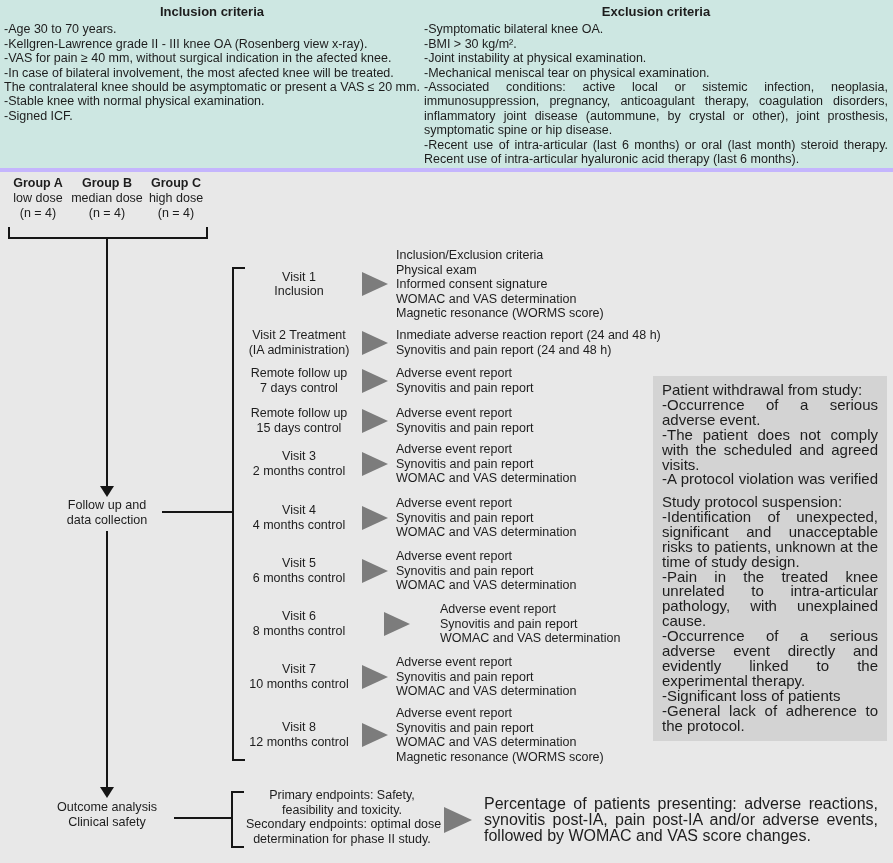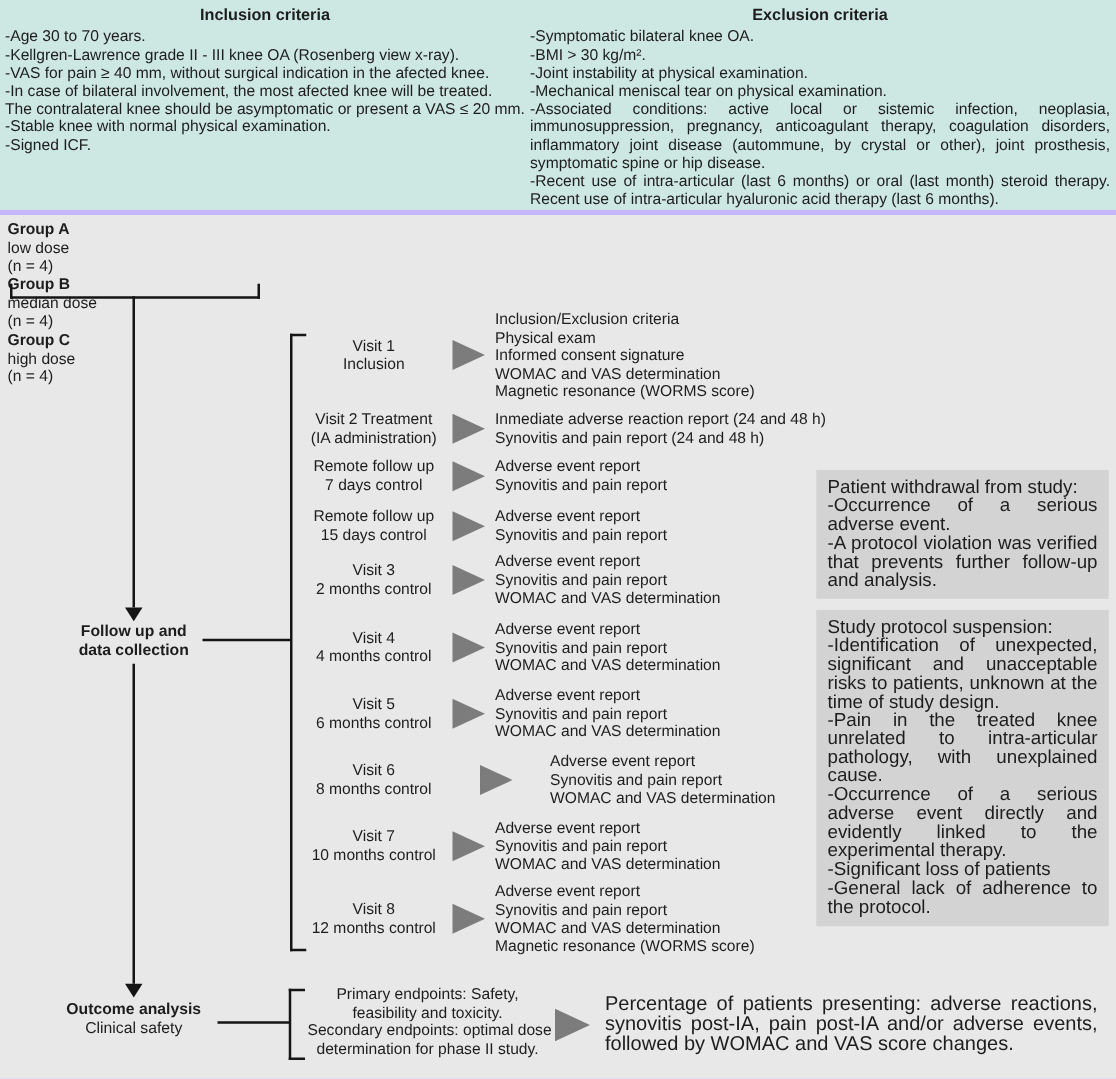--- a/index.html
+++ b/index.html
@@ -16,36 +16,36 @@
   .line{position:absolute; background:var(--line);}
   
   #criteria-band{position:absolute; left:0; top:0; width:893px; height:168px; background:var(--teal-bg);}
   .crit-col{position:absolute; top:5px; font-size:12.5px; line-height:14.4px;}
   .crit-title{font-weight:bold; font-size:13px; text-align:center; margin-bottom:3px; white-space:nowrap;}
   .crit-line{white-space:nowrap;}
   .crit-item{text-align:justify;}
   
   #flow-band{position:absolute; left:0; top:172px; width:893px; height:691px; background:var(--gray-bg);}
   
-  #groups{position:absolute; left:6px; top:176px; width:202px; display:flex; justify-content:space-between; font-size:12.5px; line-height:14.8px;flex-direction:column;}
+  #groups{position:absolute; left:6px; top:176px; width:202px; display:flex; justify-content:space-between; text-align:center; font-size:12.5px; line-height:14.8px;}
   .group b{display:block; font-size:12.5px;}
   .group div{white-space:nowrap;}
   
   .tri-right{width:0;height:0;border-left:26px solid var(--arrow);border-top:12px solid transparent;border-bottom:12px solid transparent;}
   .tri-down{position:absolute;width:0;height:0;border-top:11px solid var(--line);border-left:7px solid transparent;border-right:7px solid transparent;}
   
   .visit-row{position:absolute; left:240px; display:flex; align-items:center;}
   .visit-label{width:118px; flex:none; text-align:center; font-size:12.5px; line-height:14.8px;}
   .visit-label div{white-space:nowrap;}
   .visit-row .tri-right{flex:none; margin:0 8px 0 4px;}
   .visit-outputs{flex:none; font-size:12.5px; line-height:14.6px;}
   .visit-outputs div{white-space:nowrap;}
   
   .flow-label{position:absolute; left:27px; width:160px; text-align:center; font-size:12.6px; line-height:15px;}
-  .flow-label .b{font-weight:bold; white-space:nowrap;}
+  .flow-label .b{font-weight:normal; white-space:nowrap;}
   .flow-label .r{white-space:nowrap;}
   
   .side-box{position:absolute; left:653px; width:234px; background:var(--box-bg); padding:7px 9px; box-sizing:border-box; font-size:15px; line-height:14.9px;}
   .side-box .bx-title{text-align:left;}
   .side-box .bx-item{text-align:justify;}
   
   #endpoints{position:absolute; left:246px; top:788px; width:192px; text-align:center; font-size:12.5px; line-height:14.6px;}
   #endpoints div{white-space:nowrap;}
   
   #final-note{position:absolute; left:484px; top:796px; width:394px; font-size:16px; line-height:16px; text-align:justify;}
@@ -263,20 +263,21 @@
       <div>Adverse event report</div>
       <div>Synovitis and pain report</div>
       <div>WOMAC and VAS determination</div>
       <div>Magnetic resonance (WORMS score)</div>
     </div>
   </div>
 
   <div class="side-box" style="top:376px;">
     <div class="bx-title">Patient withdrawal from study:</div>
     <div class="bx-item">-Occurrence of a serious adverse event.</div>
+    <div class="bx-item">-The patient does not comply with the scheduled and agreed visits.</div>
     <div class="bx-item">-A protocol violation was verified that prevents further follow-up and analysis.</div>
   </div>
 
   <div class="side-box" style="top:488px;">
     <div class="bx-title">Study protocol suspension:</div>
     <div class="bx-item">-Identification of unexpected, significant and unacceptable risks to patients, unknown at the time of study design.</div>
     <div class="bx-item">-Pain in the treated knee unrelated to intra-articular pathology, with unexplained cause.</div>
     <div class="bx-item">-Occurrence of a serious adverse event directly and evidently linked to the experimental therapy.</div>
     <div class="bx-item">-Significant loss of patients</div>
     <div class="bx-item">-General lack of adherence to the protocol.</div>

